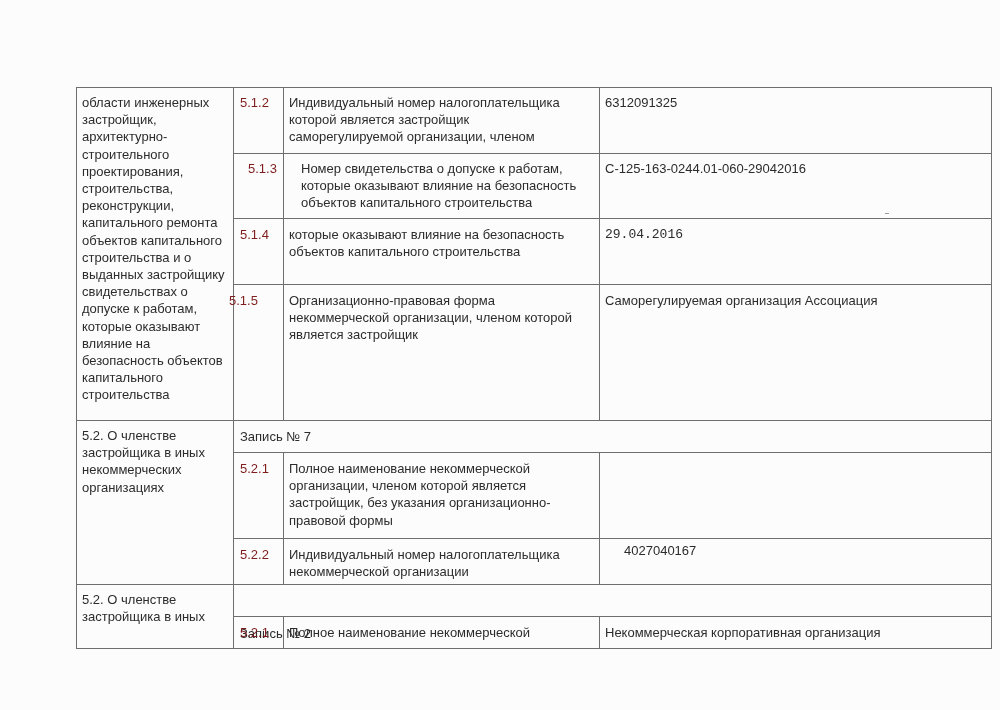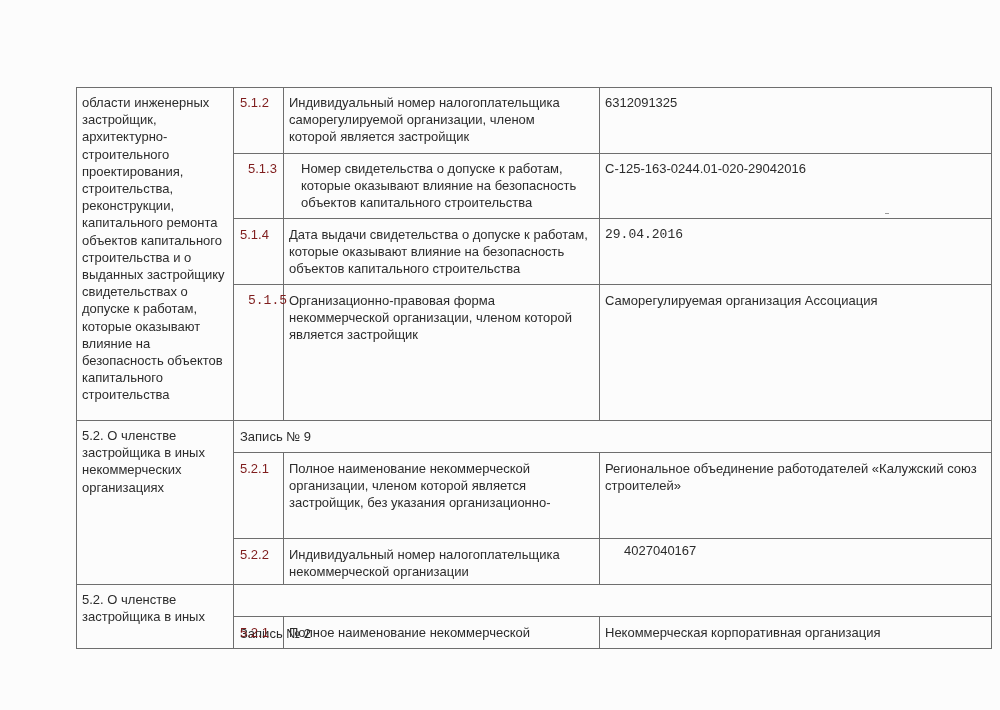--- a/index.html
+++ b/index.html
@@ -59,66 +59,62 @@
     <div>которые оказывают</div>
     <div>влияние на</div>
     <div>безопасность объектов</div>
     <div>капитального</div>
     <div>строительства</div>
   </div>
 
   <div class="num" style="left:240px; top:94px;">5.1.2</div>
   <div class="txt" style="left:289px; top:94px; width:308px;">
     <div>Индивидуальный номер налогоплательщика</div>
+    <div>которой является застройщик</div>
     <div>саморегулируемой организации, членом</div>
-    <div>которой является застройщик</div>
   </div>
   <div class="txt" style="left:605px; top:94px;">6312091325</div>
 
   <div class="num" style="left:240px; top:160px;margin-left:8px;">5.1.3</div>
   <div class="txt" style="left:289px; top:160px; width:308px;margin-left:12px;">
     <div>Номер свидетельства о допуске к работам,</div>
     <div>которые оказывают влияние на безопасность</div>
     <div>объектов капитального строительства</div>
   </div>
-  <div class="txt" style="left:605px; top:160px;">С-125-163-0244.01-020-29042016</div>
+  <div class="txt" style="left:605px; top:160px;">С-125-163-0244.01-060-29042016</div>
 
   <div class="num" style="left:240px; top:226px;">5.1.4</div>
   <div class="txt" style="left:289px; top:226px; width:310px;">
-    <div>Дата выдачи свидетельства о допуске к работам,</div>
     <div>которые оказывают влияние на безопасность</div>
     <div>объектов капитального строительства</div>
   </div>
   <div class="txt" style="left:605px; top:226px;font-family:Liberation Mono, monospace;">29.04.2016</div>
 
-  <div class="num" style="left:248px; top:292px;font-family:Liberation Mono, monospace;">5.1.5</div>
+  <div class="num" style="left:229px; top:292px;">5.1.5</div>
   <div class="txt" style="left:605px; top:292px;">Саморегулируемая организация Ассоциация</div>
   <div class="txt" style="left:289px; top:292px; width:308px;">
     <div>Организационно-правовая форма</div>
     <div>некоммерческой организации, членом которой</div>
     <div>является застройщик</div>
   </div>
 
   <div class="txt" style="left:82px; top:427px; width:150px;">
     <div>5.2. О членстве</div>
     <div>застройщика в иных</div>
     <div>некоммерческих</div>
     <div>организациях</div>
   </div>
-  <div class="txt" style="left:240px; top:428px;">Запись № 9</div>
+  <div class="txt" style="left:240px; top:428px;">Запись № 7</div>
 
   <div class="num" style="left:240px; top:460px;">5.2.1</div>
   <div class="txt" style="left:289px; top:460px; width:308px;">
     <div>Полное наименование некоммерческой</div>
     <div>организации, членом которой является</div>
     <div>застройщик, без указания организационно-</div>
-  </div>
-  <div class="txt" style="left:605px; top:460px; width:384px;">
-    <div>Региональное объединение работодателей «Калужский союз</div>
-    <div>строителей»</div>
+    <div>правовой формы</div>
   </div>
 
   <div class="num" style="left:240px; top:546px;">5.2.2</div>
   <div class="txt" style="left:289px; top:546px; width:308px;">
     <div>Индивидуальный номер налогоплательщика</div>
     <div>некоммерческой организации</div>
   </div>
   <div class="txt" style="left:605px; top:542px;margin-left:19px;">
     <div>4027040167</div>
   </div>

